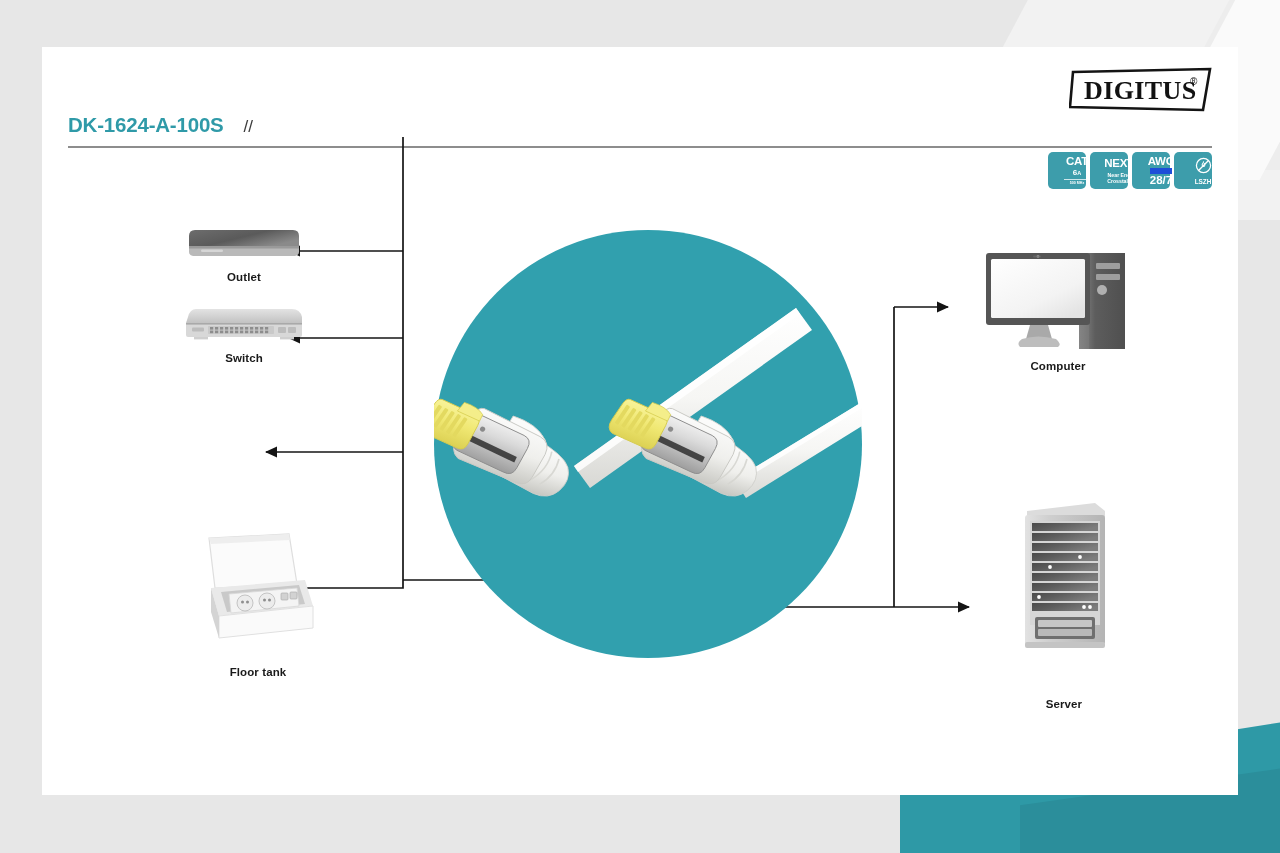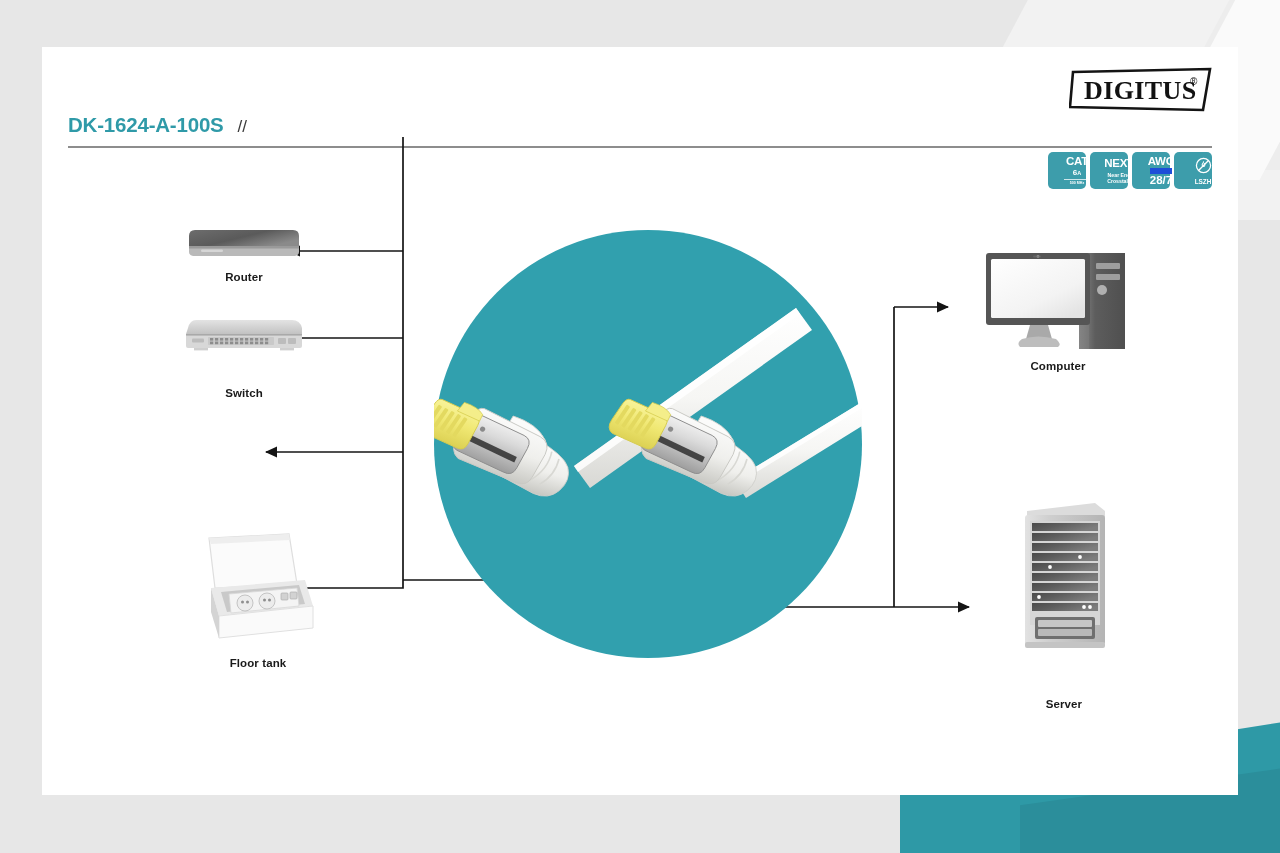--- a/index.html
+++ b/index.html
@@ -84,21 +84,21 @@
   
   #header {
     position: absolute;
     left: 26px;
     top: 66px;
     width: 1144px;
   }
   #title-row {
     display: flex;
     align-items: baseline;
-    gap: 0;
+    gap: 6px;
     padding-bottom: 9px;
   }
   #sku {
     font-size: 20.5px;
     font-weight: bold;
     color: #2f9aa8;
     letter-spacing: -0.2px;
   }
   #sep {
     font-size: 17px;
@@ -219,23 +219,23 @@
     font-size: 11.5px;
     font-weight: bold;
     color: #1a1a1a;
     margin-top: 7px;
     white-space: nowrap;
     letter-spacing: 0.1px;
   }
   .node-art { display: block; }
 
   #node-router      { left: 104px; top: 177px; width: 196px; }
-  #node-switch      { left: 104px; top: 267px; width: 196px; gap: 24px; }
+  #node-switch      { left: 104px; top: 256px; width: 196px; }
   #node-wall-outlet { left: 118px; top: 359px; width: 178px; }
-  #node-floor-tank  { left: 104px; top: 485px; width: 224px; }
+  #node-floor-tank  { left: 104px; top: 485px; width: 224px; gap: 9px; }
   #node-computer    { left: 916px; top: 198px; width: 200px; }
   #node-server      { left: 946px; top: 452px; width: 152px; gap: 40px; }
 </style>
 </head>
 <body>
 
 <div id="backdrop">
   <div class="bg-shape bg-tr-1"></div>
   <div class="bg-shape bg-tr-2"></div>
   <div class="bg-shape bg-tr-3"></div>
@@ -423,21 +423,21 @@
             <stop offset="0" stop-color="#6d6d6d"></stop>
             <stop offset="0.55" stop-color="#5a5a5a"></stop>
             <stop offset="1" stop-color="#8a8a8a"></stop>
           </linearGradient>
         </defs>
         <path d="M10,6 L108,6 q6,0 6,6 L114,22 L4,22 L4,12 Q4,6 10,6 Z" fill="url(#rtTop)"></path>
         <path d="M4,22 L114,22 L114,28 q0,4 -6,4 L10,32 Q4,32 4,28 Z" fill="#b9b9b9"></path>
         <rect x="4" y="22" width="110" height="2.5" fill="#9a9a9a"></rect>
         <rect x="16" y="25.5" width="22" height="2.6" rx="1.3" fill="#d6d6d6"></rect>
       </svg>
-      <span class="node-label">Router</span>
+      <span class="node-label">Outlet</span>
     </div>
 
     <div class="node" id="node-switch">
       <svg class="node-art" width="124" height="42" viewBox="0 0 124 42">
         <defs>
           <linearGradient id="swTop" x1="0" y1="0" x2="0" y2="1">
             <stop offset="0" stop-color="#e3e3e3"></stop>
             <stop offset="1" stop-color="#c2c2c2"></stop>
           </linearGradient>
         </defs>

